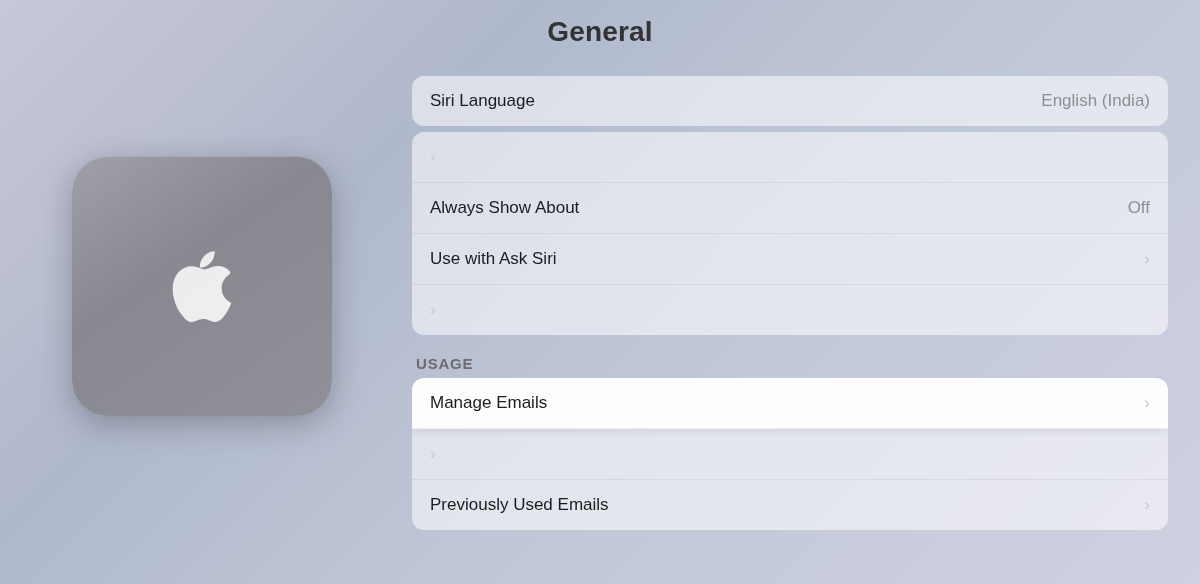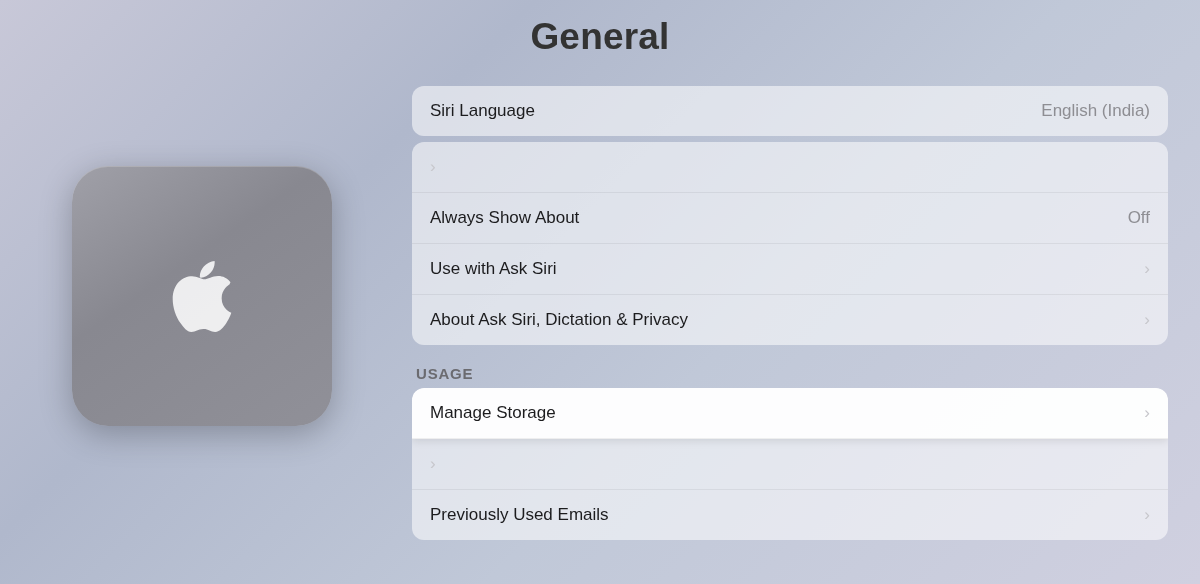--- a/index.html
+++ b/index.html
@@ -10,21 +10,21 @@
       overflow: hidden;
       font-family: -apple-system, BlinkMacSystemFont, 'SF Pro Text', 'Helvetica Neue', sans-serif;
       background: linear-gradient(135deg, #c8c8d8 0%, #b0b8cc 30%, #c0c8d8 60%, #d0d0e0 100%);
       position: relative;
       display: flex;
       flex-direction: column;
       align-items: center;
     }
 
     .page-title {
-      font-size: 37px;
+      font-size: 28px;
       font-weight: 700;
       color: #333;
       margin-top: 16px;
       margin-bottom: 18px;
       letter-spacing: 0.2px;
     }
 
     .content-area {
       display: flex;
       flex-direction: row;
@@ -194,33 +194,32 @@
           <span class="row-value">Off</span>
         </div>
       </div>
       <div class="settings-row">
         <span class="row-label">Use with Ask Siri</span>
         <div class="row-right">
           <span class="chevron">›</span>
         </div>
       </div>
       <div class="settings-row">
-        <span class="row-label">About Ask Siri, Dictation &amp; Privacy</span>
         <div class="row-right">
           <span class="chevron">›</span>
         </div>
       </div>
     </div>
 
     <div class="section-header">USAGE</div>
 
     <div class="settings-group" style="position:relative;">
 
       <div class="settings-row highlighted">
-        <span class="row-label">Manage Storage</span>
+        <span class="row-label">Manage Emails</span>
         <div class="row-right">
           <span class="chevron">›</span>
         </div>
       </div>
       <div class="settings-row">
         <div class="row-right">
           <span class="chevron">›</span>
         </div>
       </div>
       <div class="settings-row">

